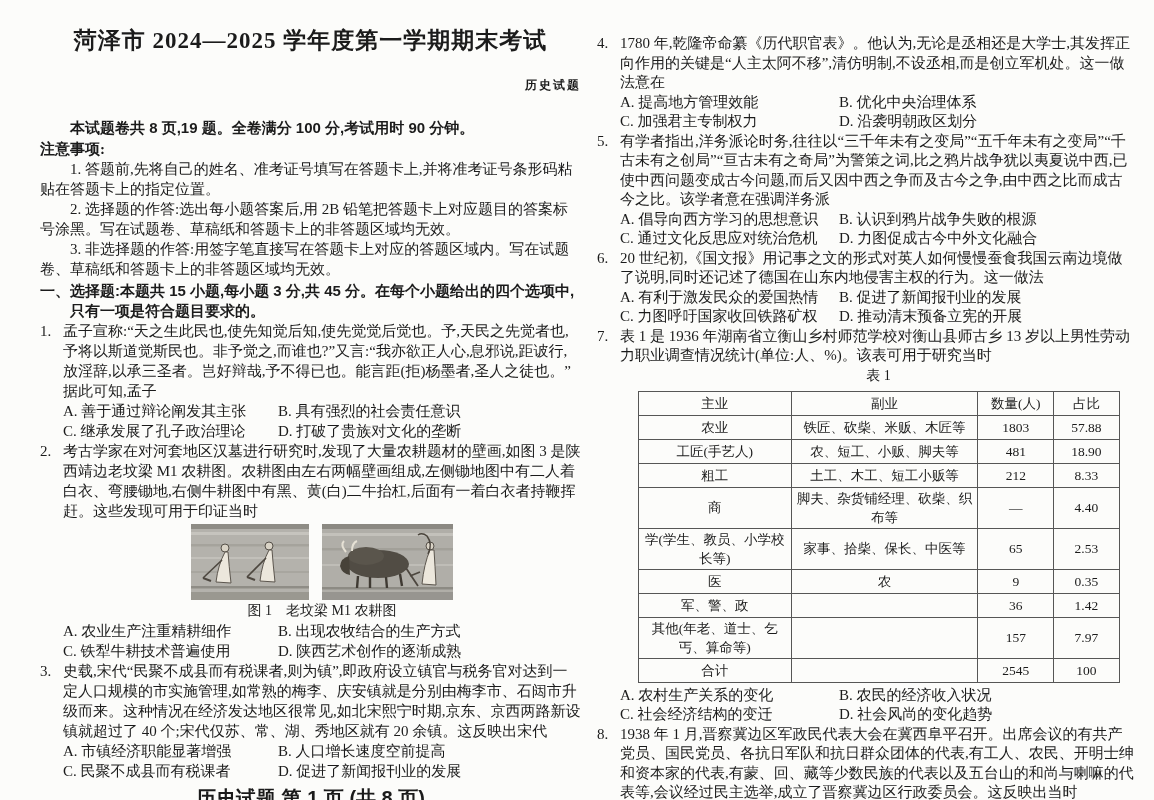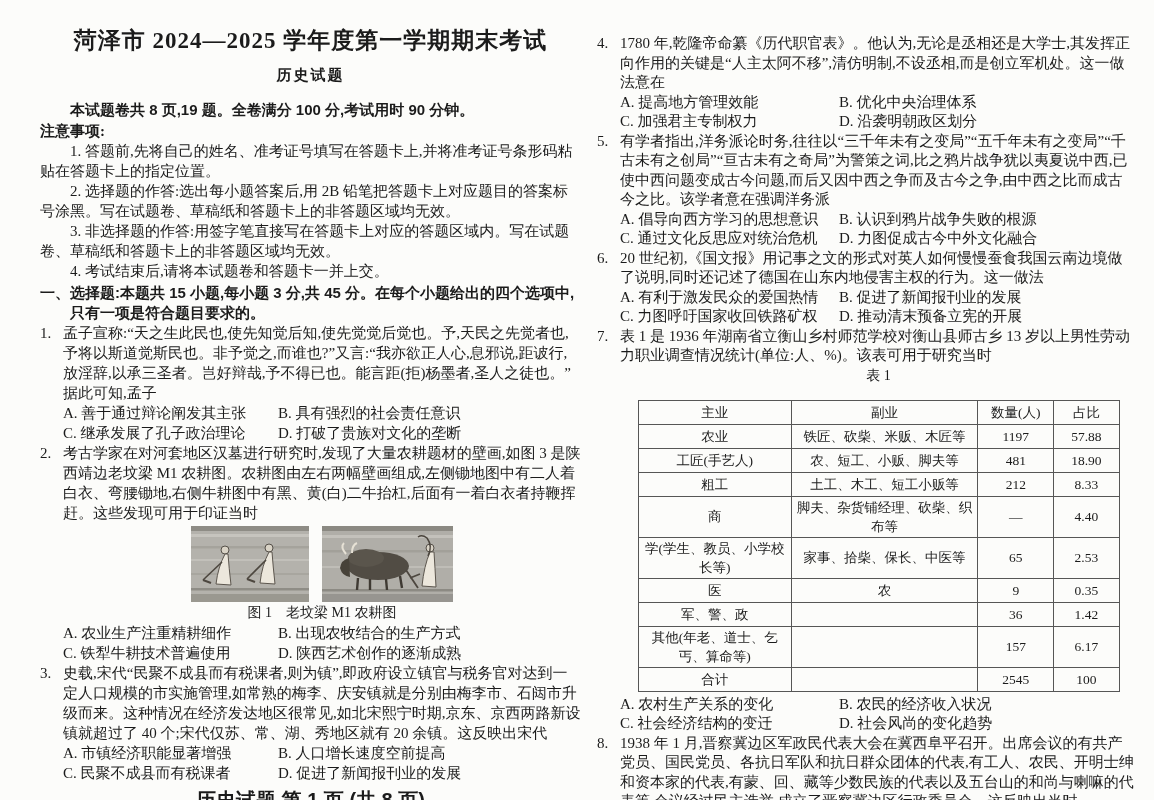--- a/index.html
+++ b/index.html
@@ -6,55 +6,54 @@
   .sheet{
     position:relative;width:1154px;height:800px;margin:0 auto;
     background:#fcfcfa;color:#1b1b1b;overflow:hidden;
     font-family:"Liberation Serif","DejaVu Serif",serif;
     font-size:15px;line-height:20px;
   }
   .col{position:absolute;top:0;height:800px;}
   .col1{left:40px;width:541px;padding-top:26px;}
   .col2{left:597px;width:540px;padding-top:34px;line-height:19.5px;}
   .exam-title{font-size:23px;font-weight:700;text-align:center;line-height:30px;letter-spacing:1px;}
-  .exam-subtitle{font-size:15px;font-weight:700;text-align:center;line-height:26px;margin-top:6px;letter-spacing:2px;}
+  .exam-subtitle{font-size:12px;font-weight:700;text-align:right;line-height:26px;margin-top:16px;letter-spacing:2px;}
   .hei{font-family:"Liberation Sans","DejaVu Sans",sans-serif;font-weight:700;}
-  .intro{text-indent:2em;margin-top:12px;}
+  .intro{text-indent:2em;margin-top:20px;}
   .notice-title{margin-top:1px;font-family:Liberation Serif, serif;}
   .notice{text-indent:2em;}
   .section-head{padding-left:2em;text-indent:-2em;margin-top:2px;}
   .q{position:relative;padding-left:23px;}
   .qnum{position:absolute;left:0;top:0;}
   .opts{display:grid;grid-template-columns:215px 1fr;}
   .col2 .opts{grid-template-columns:219px 1fr;}
   .fig{text-align:center;margin:3px 0 1px;}
   .fig svg{vertical-align:top;}
   .fig .gap{display:inline-block;width:9px;}
   .fig-caption{text-align:center;font-size:14px;line-height:19px;margin-bottom:1px;}
   .tbl-label{text-align:center;font-size:14px;line-height:18px;margin-top:1px;}
-  table.t1{border-collapse:collapse;margin:15px auto 3px;width:482px;font-size:13.5px;border:1.5px solid #3a3a3a;}
+  table.t1{border-collapse:collapse;margin:6px auto 3px;width:482px;font-size:13.5px;border:1.5px solid #3a3a3a;}
   table.t1 td{border:1px solid #565656;text-align:center;padding:1px 3px;line-height:19px;height:21px;}
   table.t1 col.c1{width:153px;} table.t1 col.c2{width:186px;}
   table.t1 col.c3{width:76px;}  table.t1 col.c4{width:65px;}
   .footer{text-align:center;font-size:20px;margin-top:7px;}
 </style>
 </head>
 <body>
 
 <div class="sheet">
 
   <div class="col col1">
     <div class="exam-title">菏泽市 2024—2025 学年度第一学期期末考试</div>
     <div class="exam-subtitle">历史试题</div>
     <div class="intro hei">本试题卷共 8 页,19 题。全卷满分 100 分,考试用时 90 分钟。</div>
     <div class="notice-title hei">注意事项:</div>
     <div class="notice">1. 答题前,先将自己的姓名、准考证号填写在答题卡上,并将准考证号条形码粘贴在答题卡上的指定位置。</div>
     <div class="notice">2. 选择题的作答:选出每小题答案后,用 2B 铅笔把答题卡上对应题目的答案标号涂黑。写在试题卷、草稿纸和答题卡上的非答题区域均无效。</div>
     <div class="notice">3. 非选择题的作答:用签字笔直接写在答题卡上对应的答题区域内。写在试题卷、草稿纸和答题卡上的非答题区域均无效。</div>
-    <div class="notice">4. 考试结束后,请将本试题卷和答题卡一并上交。</div>
     <div class="section-head hei">一、选择题:本题共 15 小题,每小题 3 分,共 45 分。在每个小题给出的四个选项中,只有一项是符合题目要求的。</div>
 
     <div class="q">
       <span class="qnum">1.</span>
       <span>孟子宣称:“天之生此民也,使先知觉后知,使先觉觉后觉也。予,天民之先觉者也,予将以斯道觉斯民也。非予觉之,而谁也?”又言:“我亦欲正人心,息邪说,距诐行,放淫辞,以承三圣者。岂好辩哉,予不得已也。能言距(拒)杨墨者,圣人之徒也。”据此可知,孟子</span>
       <div class="opts">
         <div>A. 善于通过辩论阐发其主张</div>
         <div>B. 具有强烈的社会责任意识</div>
         <div>C. 继承发展了孔子政治理论</div>
         <div>D. 打破了贵族对文化的垄断</div>
@@ -183,21 +182,21 @@
         <tbody>
           <tr>
             <td>主业</td>
             <td>副业</td>
             <td>数量(人)</td>
             <td>占比</td>
           </tr>
           <tr>
             <td>农业</td>
             <td>铁匠、砍柴、米贩、木匠等</td>
-            <td>1197</td>
+            <td>1803</td>
             <td>57.88</td>
           </tr>
           <tr>
             <td>工匠(手艺人)</td>
             <td>农、短工、小贩、脚夫等</td>
             <td>481</td>
             <td>18.90</td>
           </tr>
           <tr>
             <td>粗工</td>
@@ -226,21 +225,21 @@
           <tr>
             <td>军、警、政</td>
             <td></td>
             <td>36</td>
             <td>1.42</td>
           </tr>
           <tr>
             <td>其他(年老、道士、乞丐、算命等)</td>
             <td></td>
             <td>157</td>
-            <td>6.17</td>
+            <td>7.97</td>
           </tr>
           <tr>
             <td>合计</td>
             <td></td>
             <td>2545</td>
             <td>100</td>
           </tr>
         </tbody>
       </table>
       <div class="opts">

